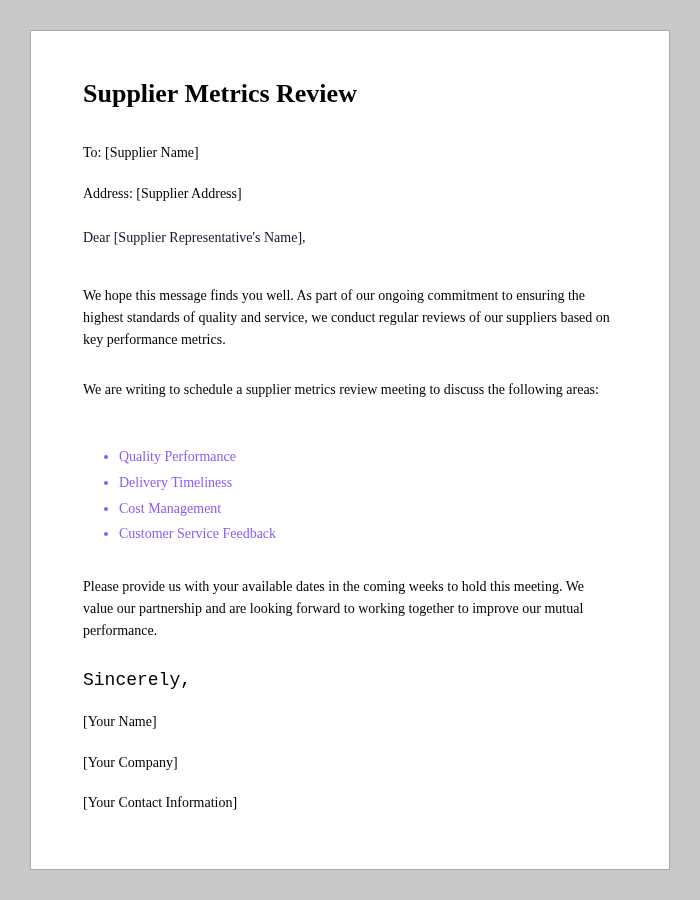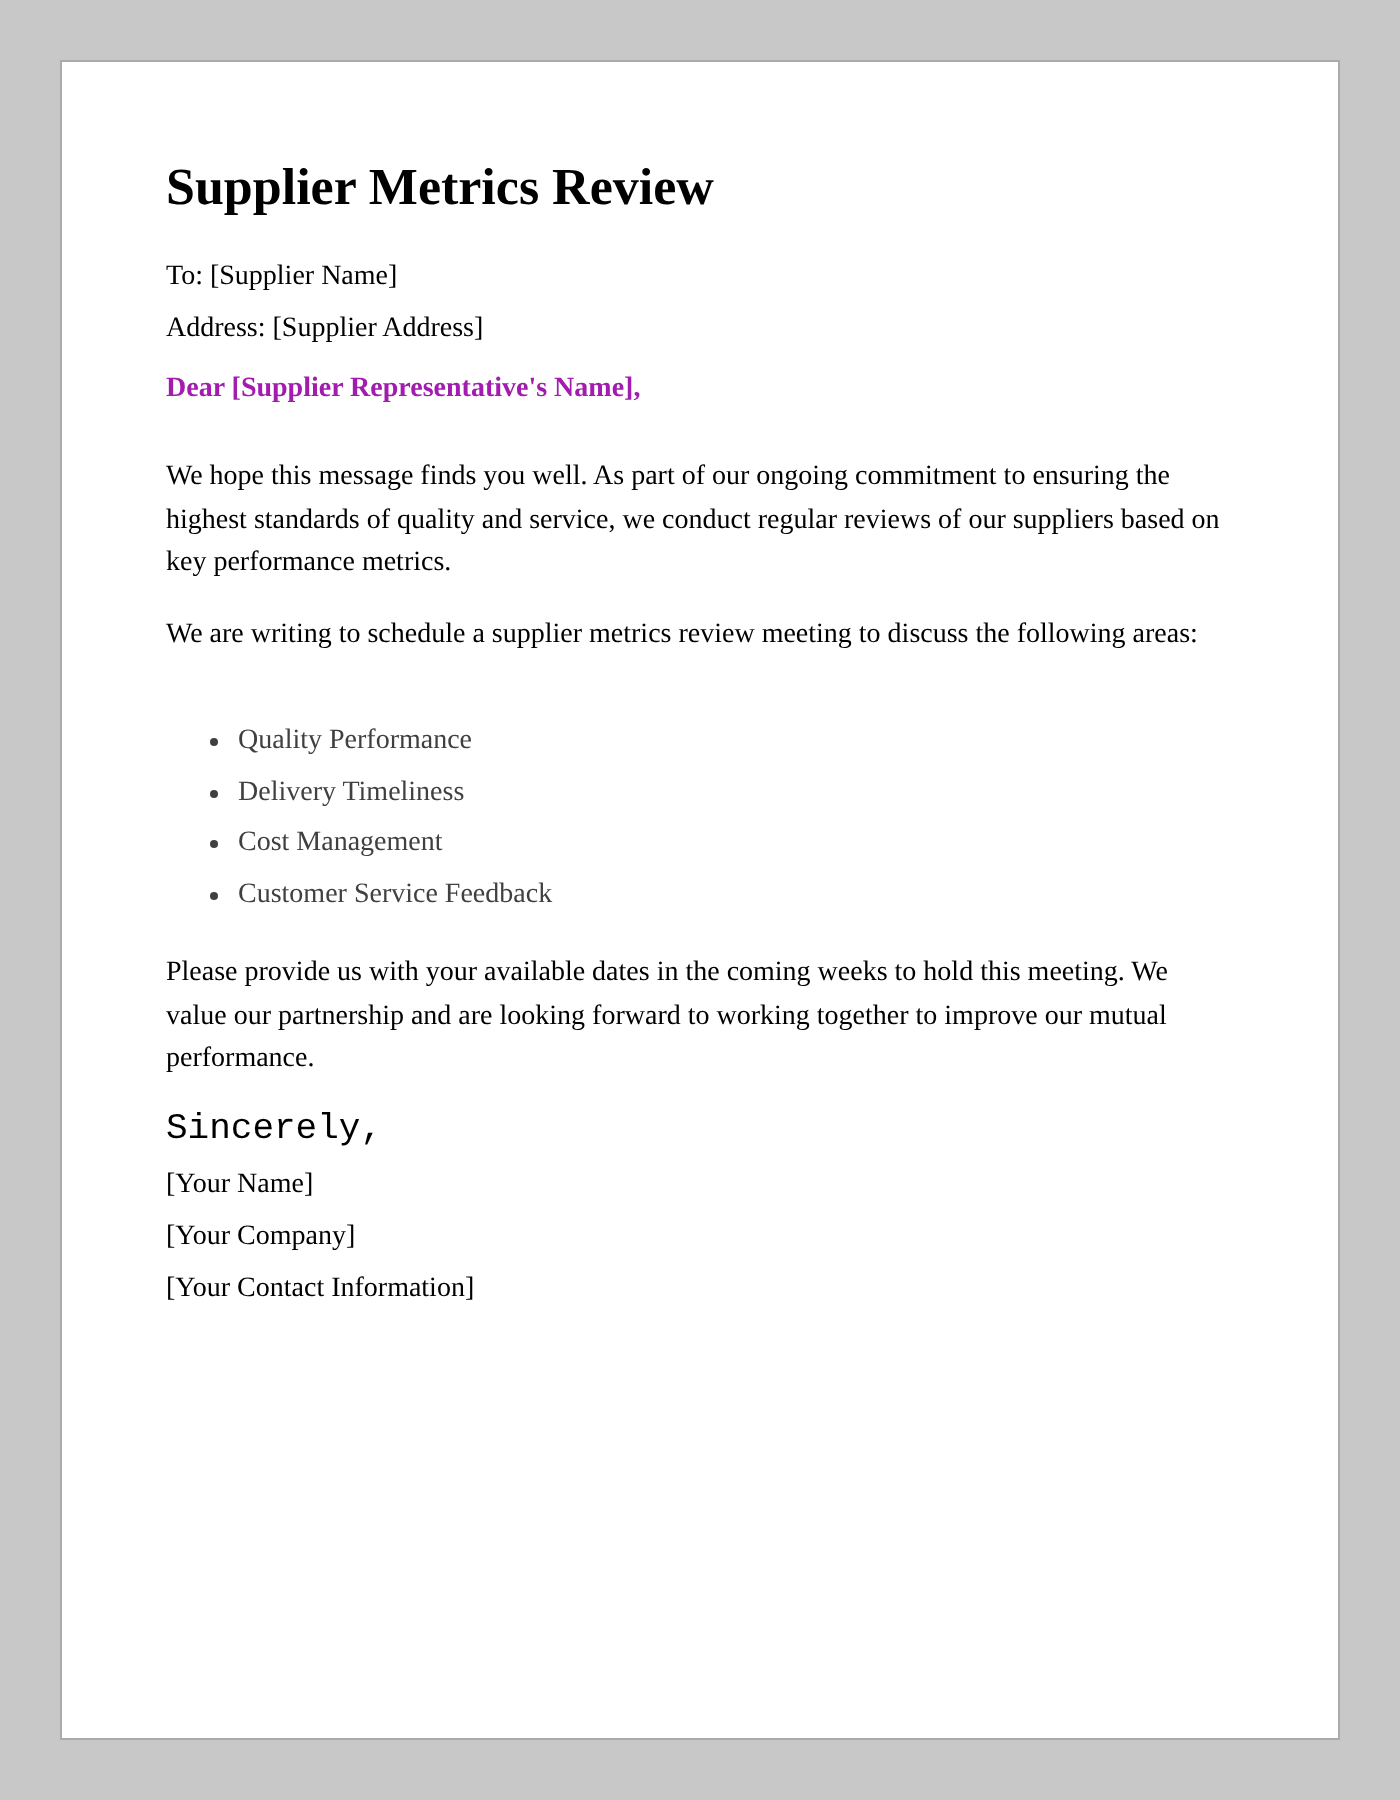--- a/index.html
+++ b/index.html
@@ -1,18 +1,19 @@
 <!DOCTYPE html>
 <html><head>
   <meta charset="utf-8">
   <style>
     * {
       margin: 0;
       padding: 0;
       box-sizing: border-box;
+      justify-content: space-between;
     }
 
     body {
       width: 700px;
       height: 900px;
       background: #c8c8c8;
       display: flex;
       align-items: center;
       justify-content: center;
       font-family: Georgia, 'Times New Roman', serif;
@@ -39,41 +40,40 @@
 
     .field-line {
       font-size: 14px;
       color: #000;
       margin-bottom: 10px;
       font-family: Georgia, serif;
     }
 
     .salutation {
       font-size: 14px;
-      color: #a21caf;
+      color: #0f172a;
       margin-bottom: 25px;
       margin-top: 4px;
       font-family: Georgia, serif;
-      font-weight: bold;
     }
 
     .paragraph {
       font-size: 14px;
       color: #000;
       margin-bottom: 14px;
       line-height: 1.55;
       font-family: Georgia, serif;
     }
 
     .bullet-list {
       margin: 16px 0 14px 0;
       padding-left: 36px;
       font-size: 14px;
       font-family: Georgia, serif;
-      color: #404040;
+      color: #8b5cf6;
       line-height: 1.7;
       list-style-type: disc;
     }
 
     .bullet-list li {
       margin-bottom: 2px;
     }
 
     .closing-line {
       font-size: 18px;

